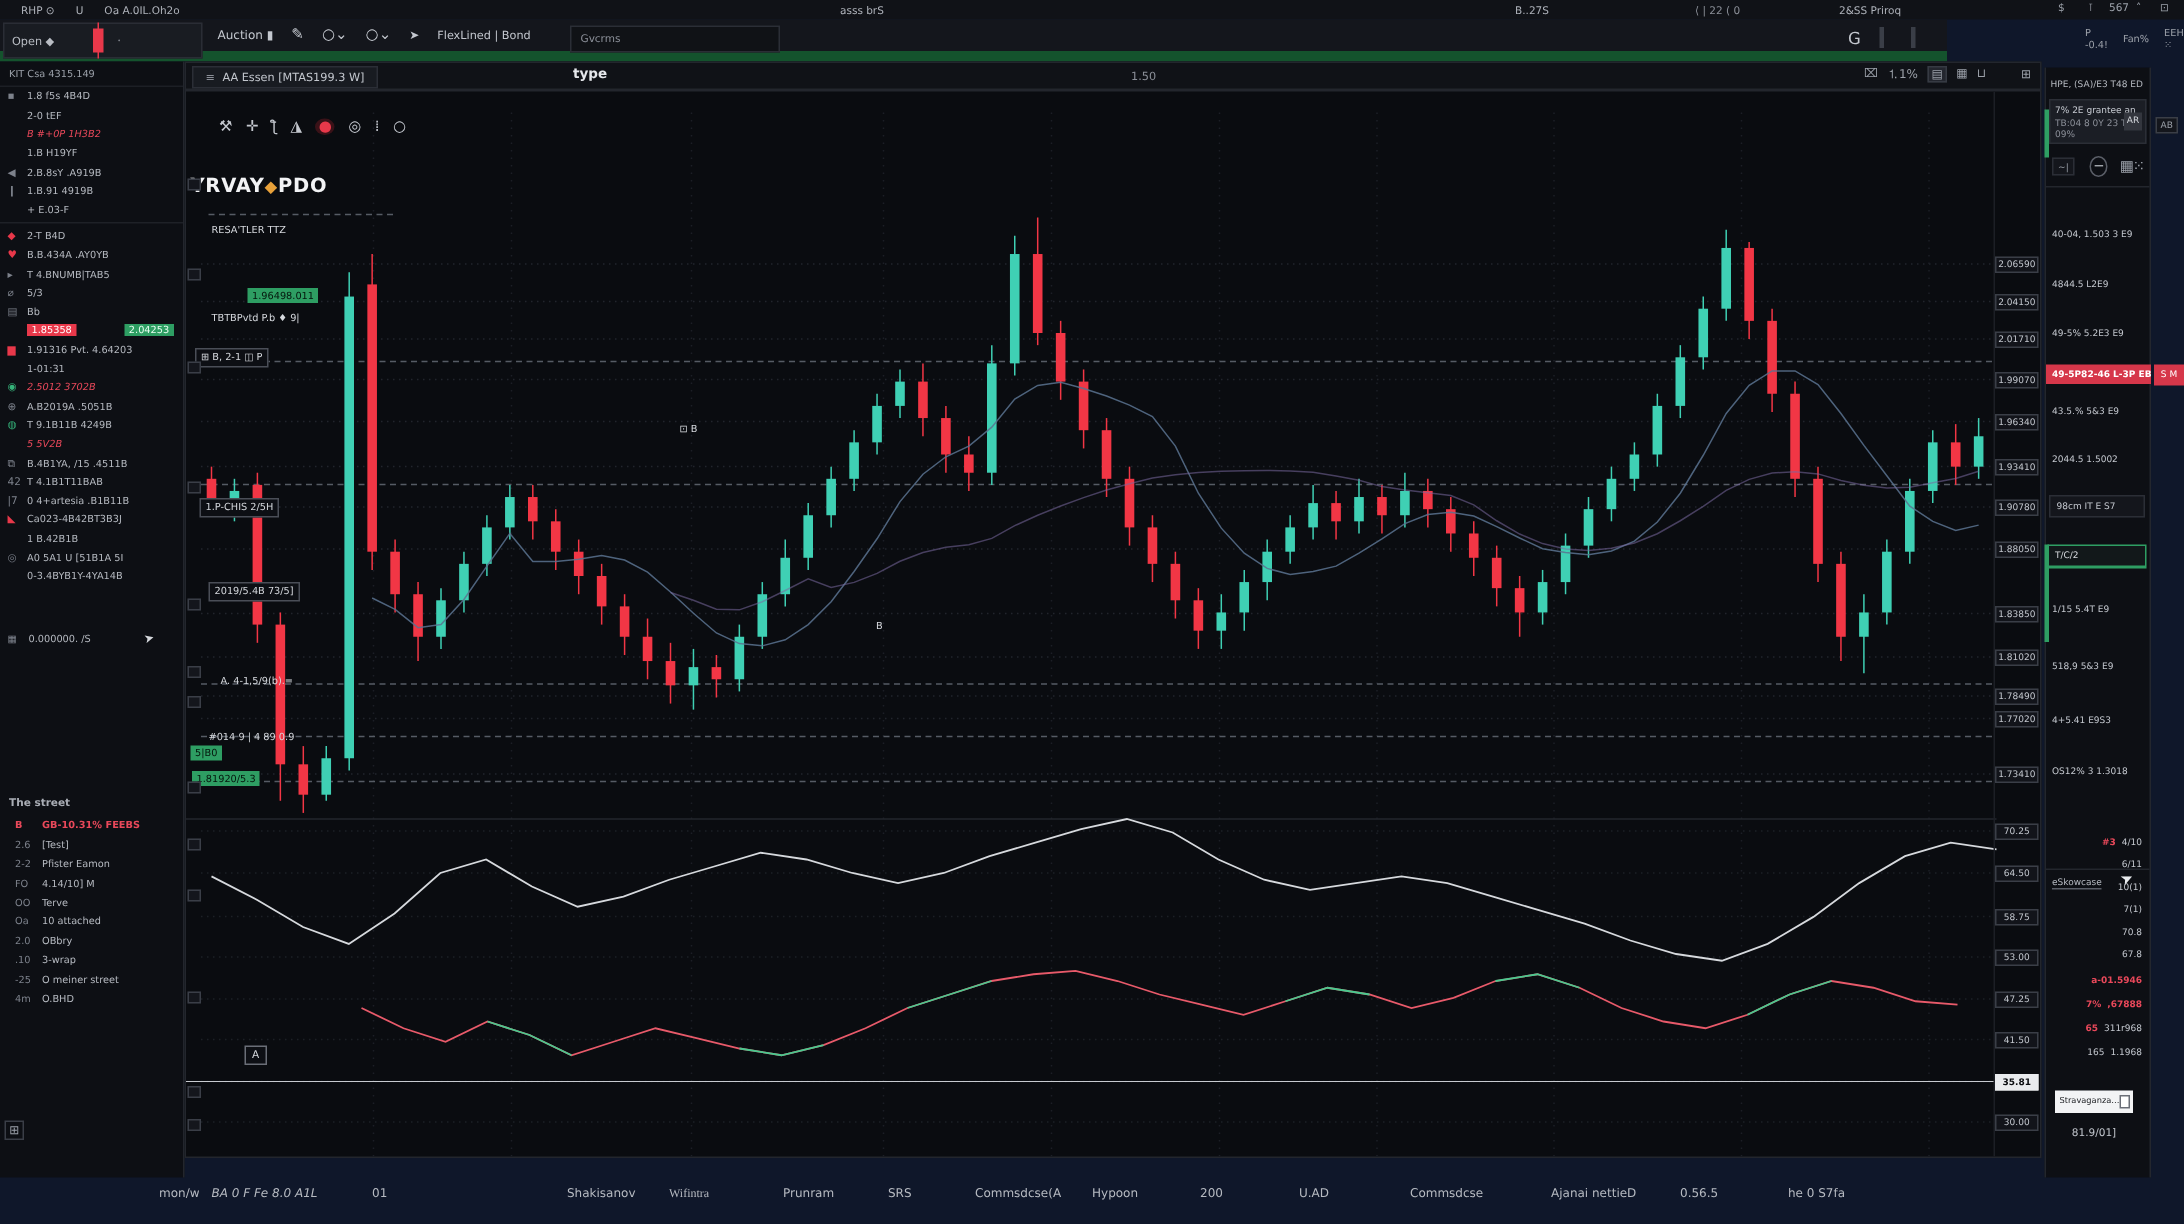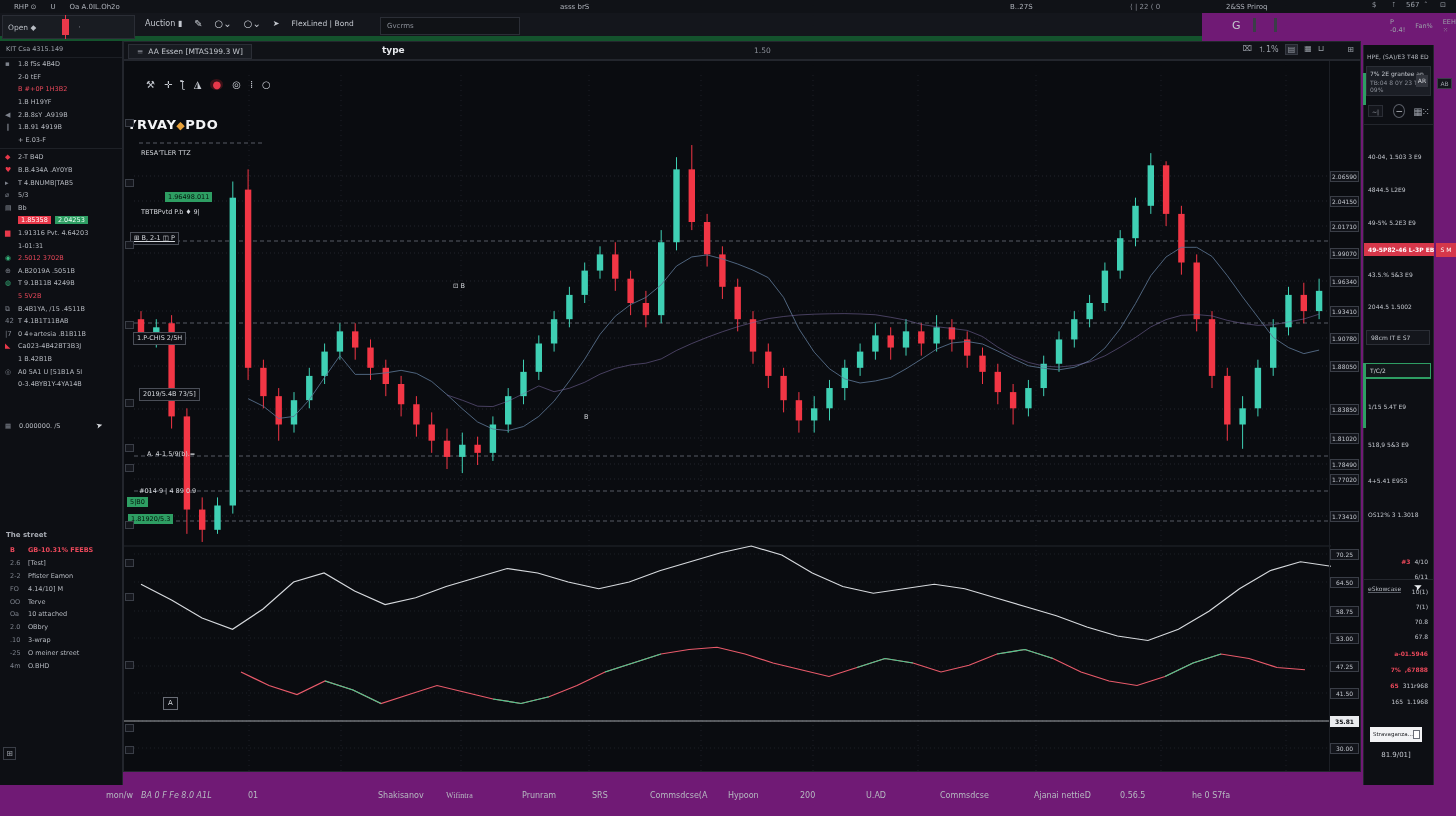--- a/index.html
+++ b/index.html
@@ -1,32 +1,32 @@
 <!DOCTYPE html>
 <html><head>
 <meta charset="utf-8">
 <style>
   * { margin:0; padding:0; box-sizing:border-box; }
   html,body { width:1456px; height:816px; overflow:hidden; background:#07090d;
     font-family:"DejaVu Sans", sans-serif; color:#c8cbd0; }
-  .app { position:relative; width:1456px; height:816px; background:#701a75; }
+  .app { position:relative; width:1456px; height:816px; background:#0f172a; }
 
   
   .menubar { position:absolute; left:0; top:0; width:1456px; height:13px; background:#101217;
     display:flex; align-items:center; font-size:7px; color:#aeb2ba; }
   .menubar .mi { margin-left:14px; white-space:nowrap; }
   .menubar .center { position:absolute; left:560px; }
   .menubar .r1 { position:absolute; left:1010px; }
   .menubar .r2 { position:absolute; left:1130px; color:#8b8f98; }
   .menubar .r3 { position:absolute; left:1226px; }
   .menubar .ric { position:absolute; top:1px; font-size:7px; color:#9ba0a9; }
 
   
-  .toolbar { position:absolute; left:0; top:13px; width:1202px; height:28px; background:#14161c;
-    border-bottom:5px solid #14532d; font-size:7.5px;text-decoration:underline; }
+  .toolbar { position:absolute; left:0; top:13px; width:1298px; height:28px; background:#14161c;
+    border-bottom:7px solid #14532d; font-size:7.5px;text-decoration:underline; }
   .symbox { position:absolute; left:2px; top:2px; width:133px; height:24px; background:#191c22;
     border:1px solid #2a2d35; display:flex; align-items:center; padding:0 5px; }
   .symbox .lbl { font-size:7.5px; color:#b9bdc4; }
   .minicandle { width:7px; height:16px; background:#e8384a; margin-left:26px; position:relative; }
   .minicandle:before { content:""; position:absolute; left:3px; top:-4px; width:1px; height:24px; background:#e8384a; }
   .tgroup { position:absolute; top:5px; display:flex; align-items:center; color:#b9bdc4; }
   .tico { margin-right:12px; font-size:10px; color:#c4c8cf; }
   .searchbox { position:absolute; left:380px; top:4px; width:140px; height:18px; border:1px solid #2b2e36;
     background:#101216; color:#8b8f98; font-size:7px; line-height:17px; padding-left:6px; }
   .vbar { display:inline-block; width:3px; height:14px; background:#3a3e47; margin-right:18px; }
@@ -42,26 +42,26 @@
   .tabicons span { margin-left:6px; font-size:8px; color:#9ba0a9; }
   .tabicons span.on { background:#23262e; border:1px solid #363a43; padding:0 2px; }
   .tabcorner { position:absolute; right:6px; top:3px; color:#9ba0a9; font-size:8px; }
 
   
   .lsidebar { position:absolute; left:0; top:41px; width:123px; height:744px; background:#0d0f14;
     border-right:1px solid #23262d; font-size:6.5px; }
   .ls-head { height:17px; line-height:17px; padding-left:6px; color:#9ba0a9; border-bottom:1px solid #1c1f25; }
   .wrow { height:12.6px; display:flex; align-items:center; padding-left:5px; white-space:nowrap; color:#b6bac1; }
   .wrow .wic { width:13px; font-size:7px; color:#7d828c; flex:none; }
-  .wrow.red, .wrow.red .wtxt { color:#e8485a; }
+  .wrow.red, .wrow.red .wtxt { color:#e8485a;font-style:italic; }
   .wic.ir { color:#e8384a; } .wic.ig { color:#35b37a; }
   .wdiv { height:1px; background:#1e2127; margin:2px 0; }
   .badge { padding:0 3px; font-size:6.5px; color:#0b0d11; margin-right:4px; }
   .badge.b-red { background:#e8384a; color:#fff; }
-  .badge.b-grn { background:#2e9e63; color:#eafff3; }
+  .badge.b-grn { background:#2e9e63; color:#eafff3;margin-left:28px; }
   .datarow { position:absolute; left:0; top:378px; width:123px; height:14px; display:flex; align-items:center;
     padding-left:5px; color:#b6bac1; }
   .datarow .wic { width:14px; color:#7d828c; }
   .cursor1 { position:absolute; left:96px; top:380px; color:#d5d8dd; font-size:8px; transform:rotate(-15deg); }
   .nav-head { position:absolute; left:0; top:490px; width:123px; padding-left:6px; color:#a9adb5;
     font-size:7px; font-weight:bold; }
   .navlist { position:absolute; left:0; top:503px; width:123px; }
   .nrow { height:12.8px; display:flex; align-items:center; padding-left:10px; color:#b6bac1; white-space:nowrap; }
   .nrow .nn { width:18px; color:#7d828c; flex:none; }
   .nrow.red, .nrow.red .nn { color:#e8485a; font-weight:bold; }
@@ -573,21 +573,21 @@
         <polyline points="481,611 509,602 537,593" fill="none" stroke="#49c98f" stroke-width="1.2"></polyline>
         <polyline points="733,606.5 761,597.5 789,602" fill="none" stroke="#49c98f" stroke-width="1.2"></polyline>
         <polyline points="873,593 901,588.5 929,597.5" fill="none" stroke="#49c98f" stroke-width="1.2"></polyline>
         <polyline points="1041,615.5 1069,602 1097,593" fill="none" stroke="#49c98f" stroke-width="1.2"></polyline>
         <line x1="0" y1="660" x2="1207" y2="660" stroke="#c8cbd0" stroke-width="0.8"></line>
       </svg>
     <div id="anns">
         <div class="ann-text" style="left: 17px; top: 88px;">RESA'TLER TTZ</div>
         <div class="ann-badge" style="left: 41px; top: 131px;">1.96498.011</div>
         <div class="ann-text" style="left: 17px; top: 147px;">TBTBPvtd P.b ♦ 9|</div>
-        <div class="ann-box" style="left: 6px; top: 171px; text-decoration: underline;">⊞ B, 2-1 ◫ P</div>
+        <div class="ann-box" style="left: 6px; top: 171px;">⊞ B, 2-1 ◫ P</div>
         <div class="ann-box" style="left: 9px; top: 271px;">1.P-CHIS 2/5H</div>
         <div class="ann-box" style="left: 15px; top: 327px;">2019/5.4B 73/5]</div>
         <div class="ann-text" style="left: 23px; top: 389px;">A. 4-1,5/9(b).=</div>
         <div class="ann-text" style="left: 15px; top: 426px;">#014 9 | 4 89 0.9</div>
         <div class="ann-badge" style="left: 3px; top: 436px;">5|B0</div>
         <div class="ann-badge" style="left: 4px; top: 453px;">1.81920/5.3</div>
         <div class="ann-text" style="left: 329px; top: 221px;">⊡ B</div>
         <div class="ann-text" style="left: 460px; top: 352px;">B</div>
         <div class="ann-boxsmall" style="left: 39px; top: 636px;">A</div>
       </div>

